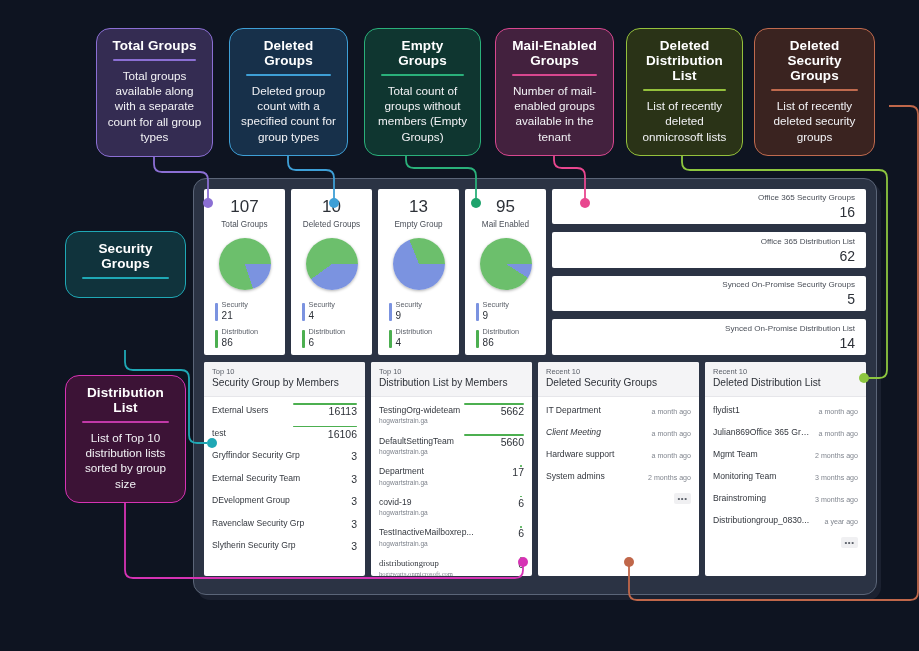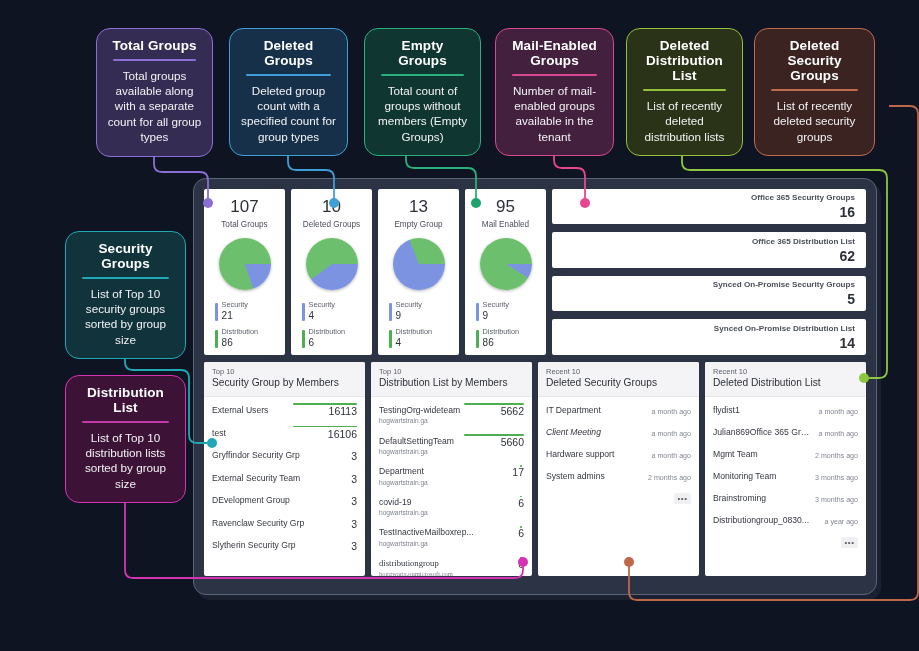--- a/index.html
+++ b/index.html
@@ -56,21 +56,21 @@
   .kpi-label { font-size: 8.2px; color:#4a4f58; margin-top: 5px; }
   .pie { width: 52px; height: 52px; border-radius: 50%; margin-top: 9px;
          box-shadow: 0 1px 3px rgba(0,0,0,.30); }
   .legend { width: 100%; padding-left: 11px; margin-top: 11px; }
   .legend-item { display:flex; align-items:center; gap: 4px; margin-bottom: 6px; }
   .legend-bar { width: 2.6px; height: 18px; border-radius: 1px; flex: none; margin-top: 1px; }
   .legend-txt { display:flex; flex-direction:column; line-height: 1.15; }
   .legend-name { font-size: 7.3px; color:#5a5f68; }
   .legend-num { font-size: 10px; color:#2d3138; margin-top: 1px; }
 
-  #stat-stack { display:flex; flex-direction:column; gap: 8px; flex: 1 1 auto; font-weight: bold; }
+  #stat-stack { display:flex; flex-direction:column; gap: 8px; flex: 1 1 auto; }
   .stat-card {
     background:#ffffff; border-radius:2px; flex:1 1 0;
     display:flex; flex-direction:column; align-items:flex-end; justify-content:center;
     padding: 4px 11px 4px 6px;
   }
   .stat-label { font-size: 8.1px; color:#4a4f58; text-align:right; }
   .stat-value { font-size: 14px; color:#2d3138; margin-top: 2px; }
 
   .panel { background:#ffffff; border-radius:2px; flex:1 1 0; overflow:hidden;
            display:flex; flex-direction:column; }
@@ -146,33 +146,32 @@
 
   <div class="callout" style="left: 478px; top: 28px; width: 119px; background: rgb(67, 33, 62); border-color: rgb(216, 71, 143);">
     <div class="ct">Mail-Enabled Groups</div>
     <div class="rule" style="background: rgb(216, 71, 143);"></div>
     <div class="cb">Number of mail-enabled groups available in the tenant</div>
   </div>
 
   <div class="callout" style="left: 609px; top: 28px; width: 117px; background: rgb(42, 51, 23); border-color: rgb(148, 193, 60);">
     <div class="ct">Deleted Distribution List</div>
     <div class="rule" style="background: rgb(148, 193, 60);"></div>
-    <div class="cb">List of recently deleted distribution lists</div>
+    <div class="cb">List of recently deleted onmicrosoft lists</div>
   </div>
 
   <div class="callout" style="left: 737px; top: 28px; width: 121px; background: rgb(58, 35, 32); border-color: rgb(192, 106, 78);">
     <div class="ct">Deleted Security Groups</div>
     <div class="rule" style="background: rgb(192, 106, 78);"></div>
     <div class="cb">List of recently deleted security groups</div>
   </div>
 
   <div class="callout" style="left: 48px; top: 231px; width: 121px; background: rgb(16, 51, 60); border-color: rgb(31, 168, 181);">
     <div class="ct">Security Groups</div>
     <div class="rule" style="background: rgb(31, 168, 181);"></div>
-    <div class="cb">List of Top 10 security groups sorted by group size</div>
   </div>
 
   <div class="callout" style="left: 48px; top: 375px; width: 121px; background: rgb(60, 19, 54); border-color: rgb(214, 51, 180);">
     <div class="ct">Distribution List</div>
     <div class="rule" style="background: rgb(194, 57, 168);"></div>
     <div class="cb">List of Top 10 distribution lists sorted by group size</div>
   </div>
 
   <div id="device">
     <div id="screen">

